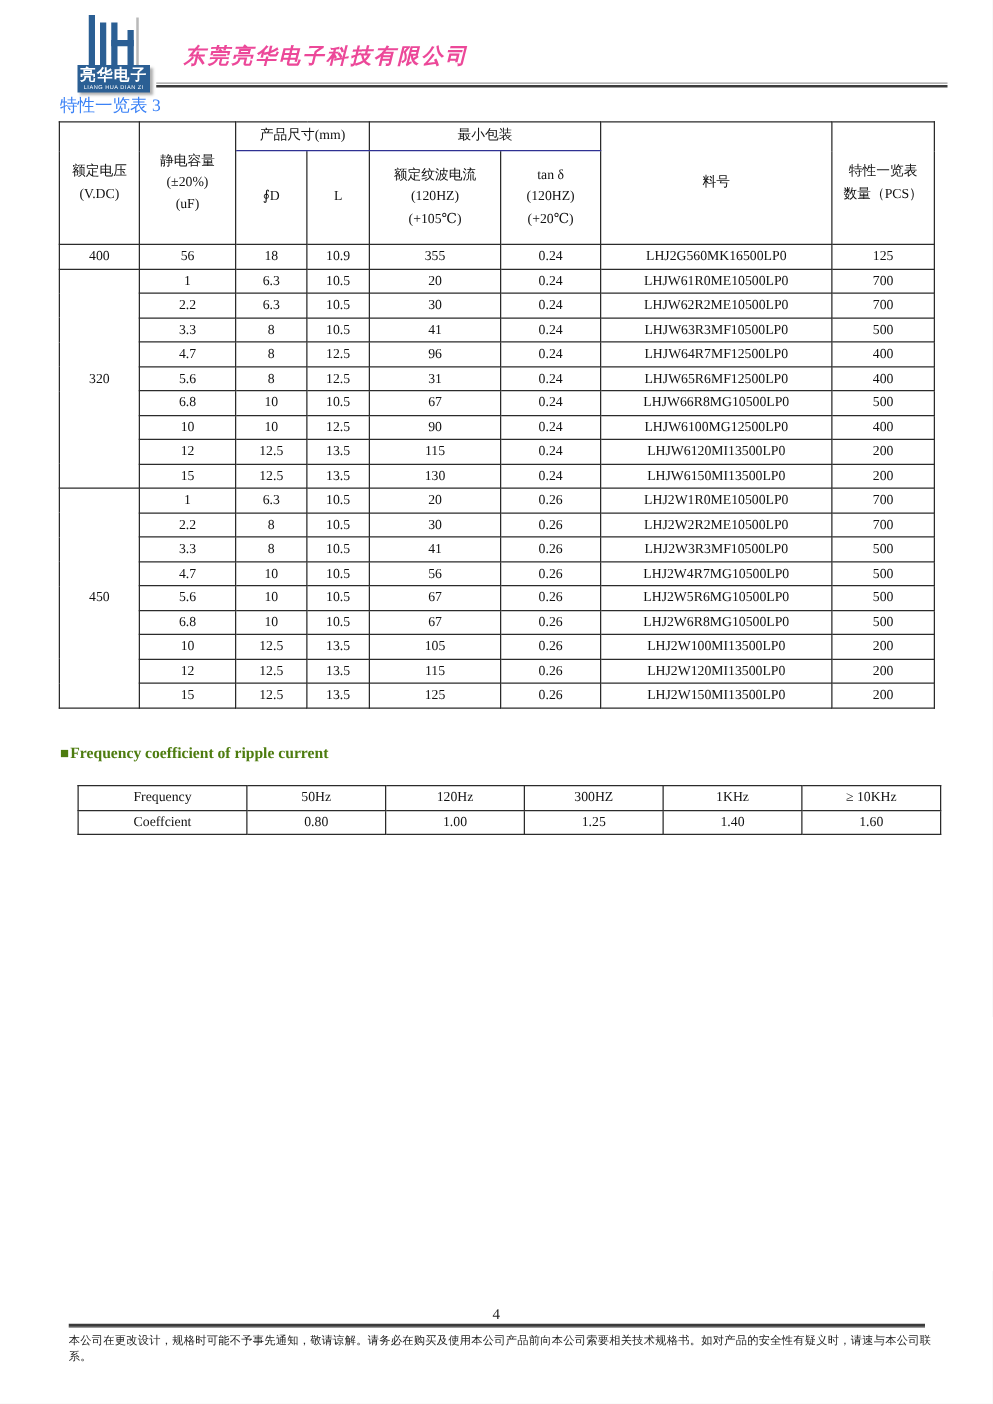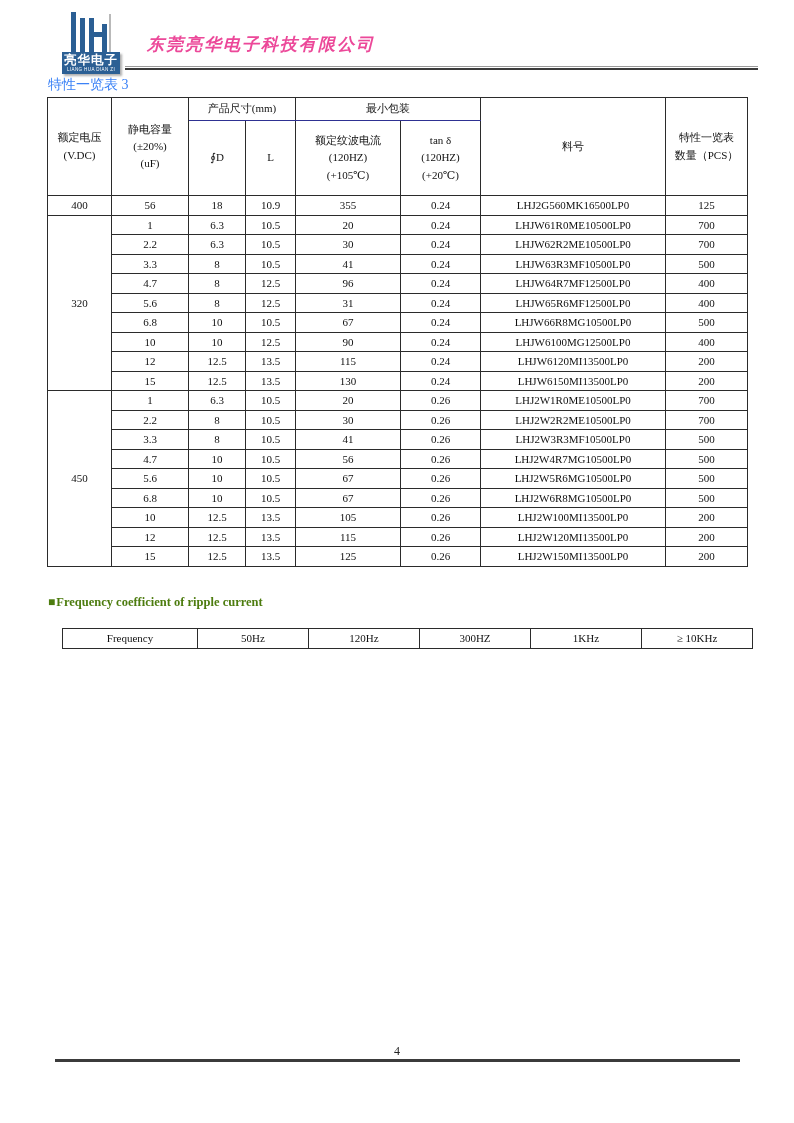--- a/index.html
+++ b/index.html
@@ -339,19 +339,28 @@
     </colgroup>
     <tbody id="freq-body">
         <tr>
           <td>Frequency</td>
           <td>50Hz</td>
           <td>120Hz</td>
           <td>300HZ</td>
           <td>1KHz</td>
           <td>≥ 10KHz</td>
         </tr>
+        <tr>
+          <td>Coeffcient</td>
+          <td>0.80</td>
+          <td>1.00</td>
+          <td>1.25</td>
+          <td>1.40</td>
+          <td>1.60</td>
+        </tr>
       </tbody>
   </table>
 
   <div class="page-number">4</div>
   <div class="footer-rule"></div>
+  <div class="disclaimer">本公司在更改设计，规格时可能不予事先通知，敬请谅解。请务必在购买及使用本公司产品前向本公司索要相关技术规格书。如对产品的安全性有疑义时，请速与本公司联系。</div>
 
 </div>
 
 </body></html>

